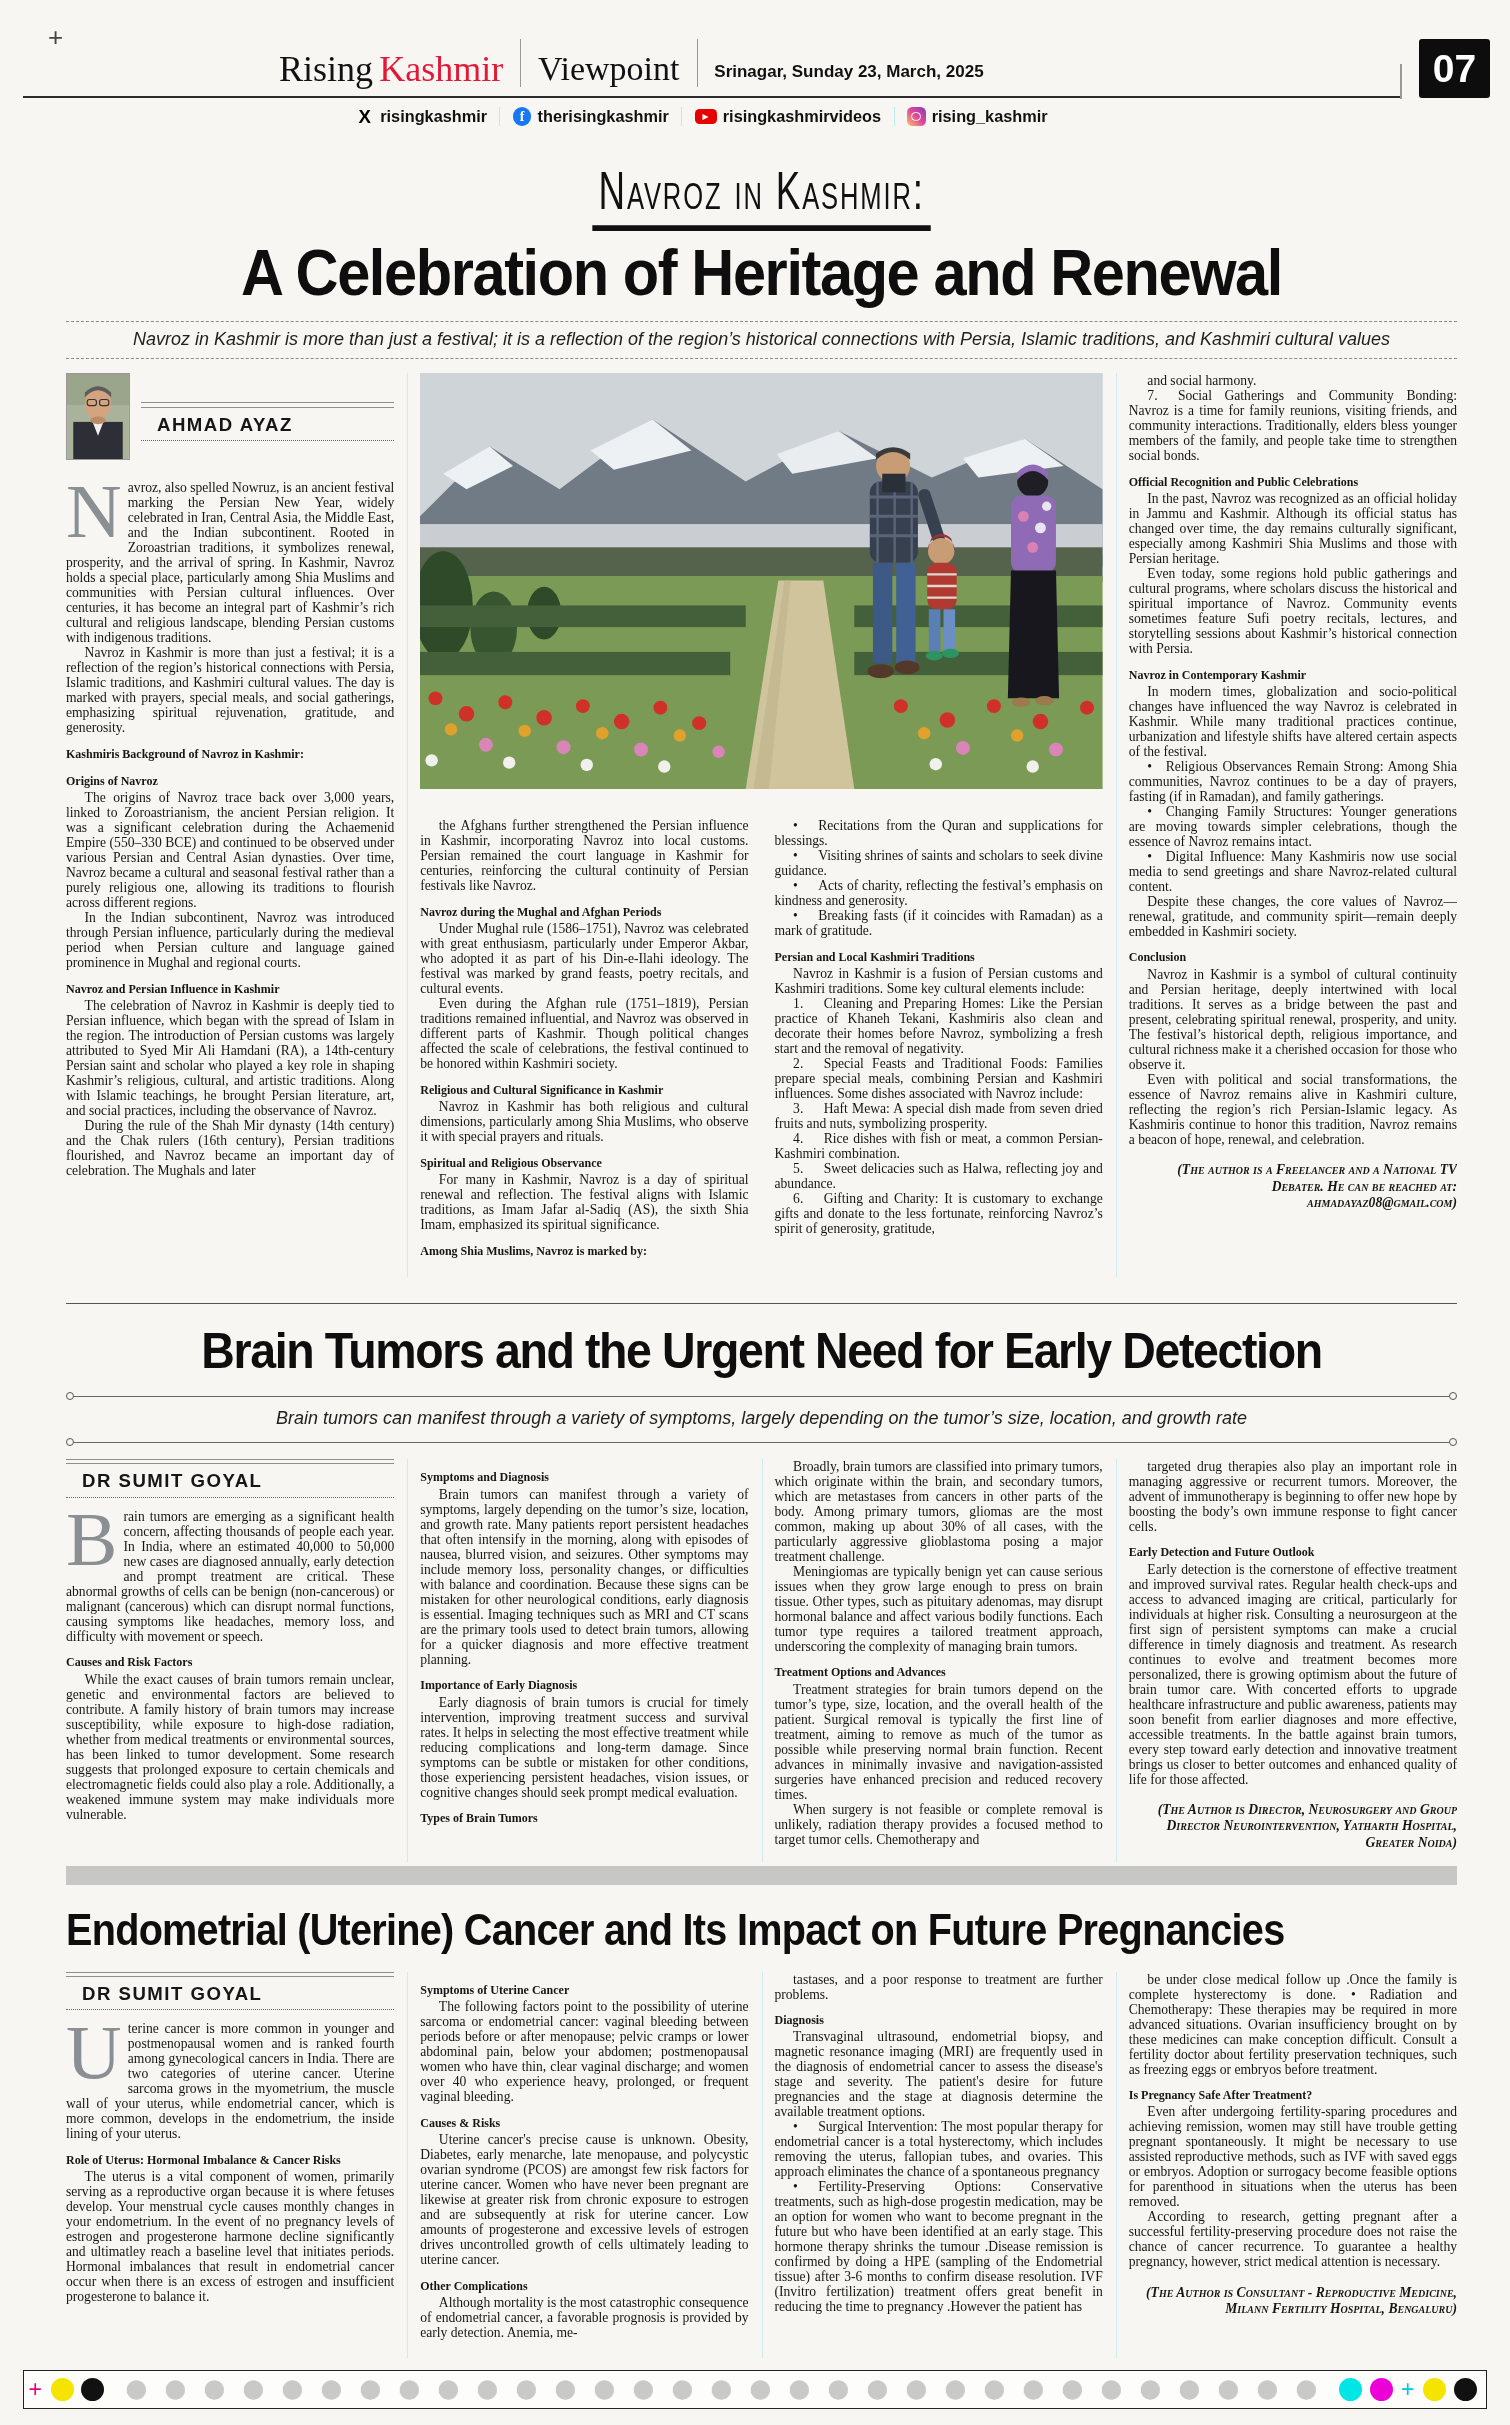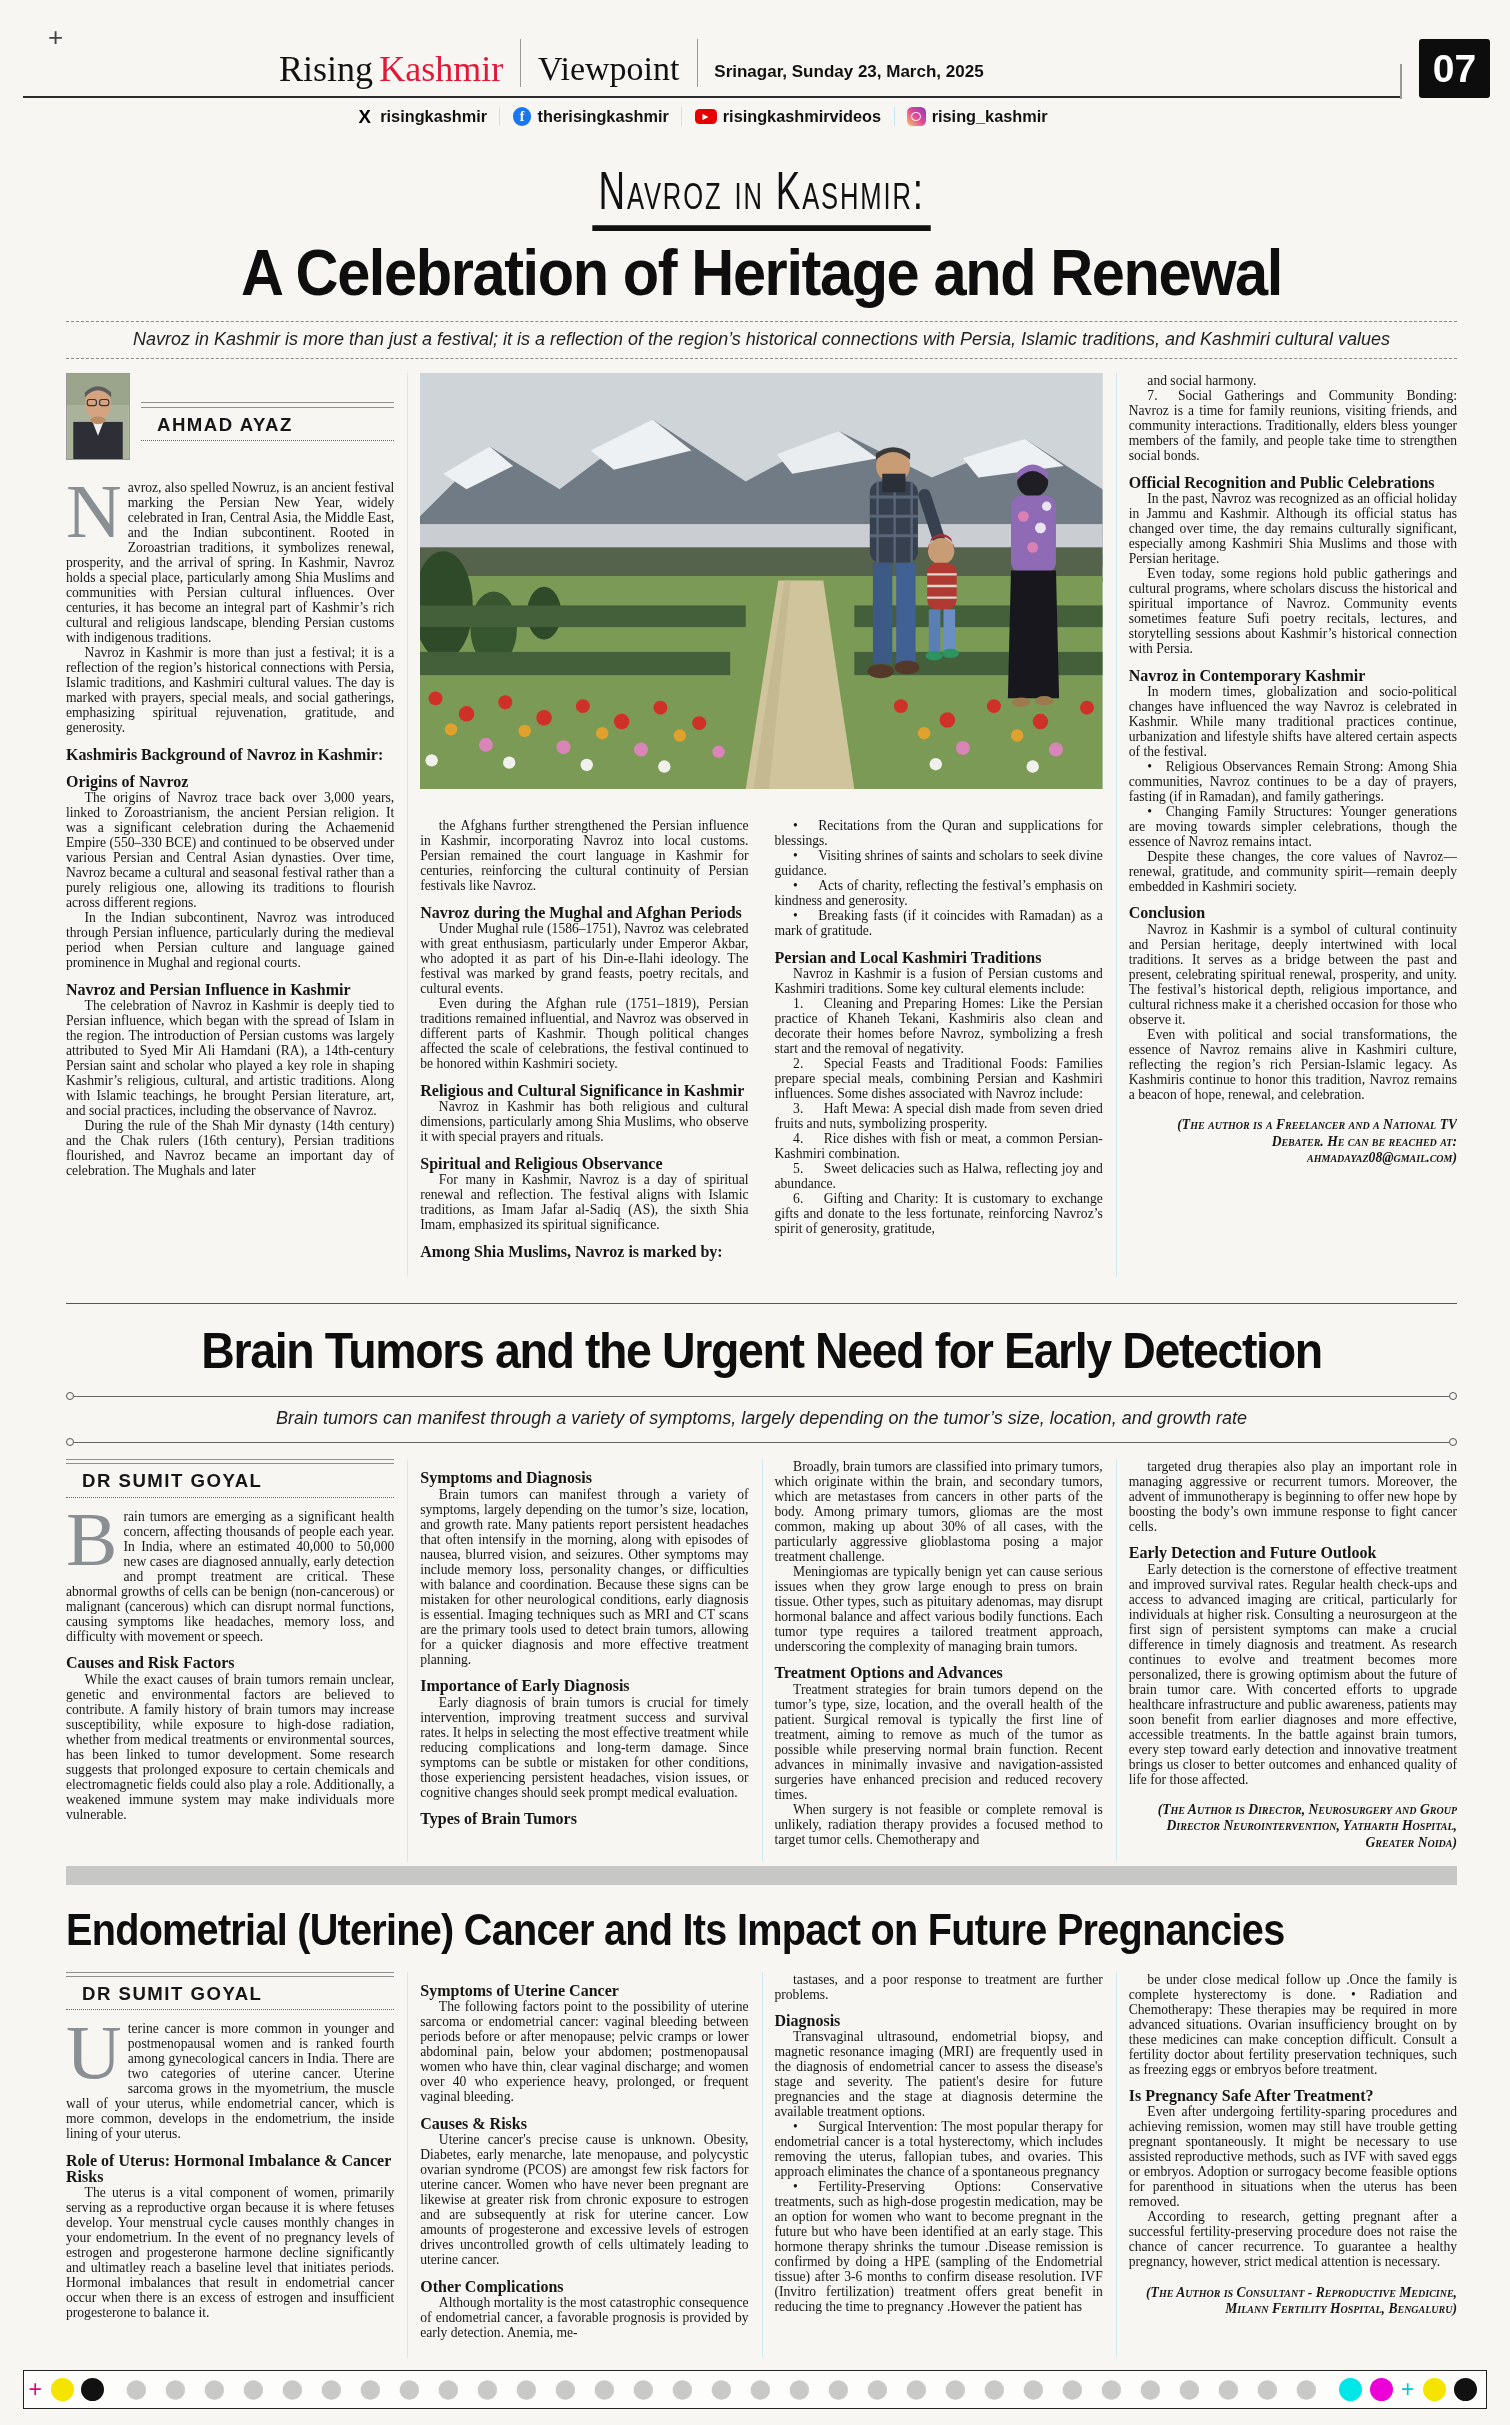--- a/index.html
+++ b/index.html
@@ -44,21 +44,21 @@
   .dotrule{display:flex;align-items:center;margin-top:12.4px;}
   .dotrule .line{flex:1;border-top:0.8px solid #666;}
   .dotrule .dt{width:6.2px;height:6.2px;border:0.8px solid #555;border-radius:50%;background:#f7f6f3;}
   .subtitle{margin:7.7px 0 0;text-align:center;font:italic 400 18px "Liberation Sans",sans-serif;color:#222;}
   .cols{display:grid;grid-template-columns:repeat(4,1fr);column-gap:26px;position:relative;overflow:hidden;}
   .vline{position:absolute;top:0;bottom:0;width:0.8px;background:#cfeaf0;}
   .v1{left:calc(25% - 7px);} .v2{left:calc(50% - 0px);} .v3{left:calc(75% + 7px);}
   .col{min-width:0;}
   .p{margin:0;text-align:justify;text-indent:18.6px;font-size:13.6px;line-height:15px;}
   .p.noind{text-indent:0;}
-  .h{margin:11.6px 0 0.8px;font-weight:700;font-size:16px;line-height:15.5px;text-align:left;text-indent:0;}
+  .h{margin:11.6px 0 0.8px;font-weight:700;font-size:12px;line-height:15.5px;text-align:left;text-indent:0;}
   .credit{margin:15.5px 0 0;text-align:right;font-variant:small-caps;font-style:italic;font-weight:600;
           font-size:13.6px;line-height:16.3px;}
   .cap{float:left;font-size:77px;line-height:59px;padding:1.5px 6.2px 0 0;color:#8a8f94;font-weight:500;}
   
   .author-card{margin-bottom:11px;}
   .author-card .dbl{height:3.1px;border-top:1.5px solid #8f8f8f;border-bottom:0.8px solid #8f8f8f;}
   .author-name{text-align:left;font:700 18.6px "Liberation Sans",sans-serif;letter-spacing:1.5px;padding:6.2px 0 4.6px;margin-left:16px;}
   .author-card .dots{border-bottom:1.5px dotted #666;}
   .with-photo{display:flex;gap:11px;align-items:flex-start;margin-bottom:20px;}
   .with-photo .meta{flex:1;padding-top:29.4px;}
@@ -301,20 +301,21 @@
       <div class="col a1col4">
           <p class="p">and social harmony.</p>
           <p class="p">7.   Social Gatherings and Community Bonding: Navroz is a time for family reunions, visiting friends, and community interactions. Traditionally, elders bless younger members of the family, and people take time to strengthen social bonds.</p>
           <p class="h">Official Recognition and Public Celebrations</p>
           <p class="p">In the past, Navroz was recognized as an official holiday in Jammu and Kashmir. Although its official status has changed over time, the day remains culturally significant, especially among Kashmiri Shia Muslims and those with Persian heritage.</p>
           <p class="p">Even today, some regions hold public gatherings and cultural programs, where scholars discuss the historical and spiritual importance of Navroz. Community events sometimes feature Sufi poetry recitals, lectures, and storytelling sessions about Kashmir’s historical connection with Persia.</p>
           <p class="h">Navroz in Contemporary Kashmir</p>
           <p class="p">In modern times, globalization and socio-political changes have influenced the way Navroz is celebrated in Kashmir. While many traditional practices continue, urbanization and lifestyle shifts have altered certain aspects of the festival.</p>
           <p class="p">•  Religious Observances Remain Strong: Among Shia communities, Navroz continues to be a day of prayers, fasting (if in Ramadan), and family gatherings.</p>
           <p class="p">•  Changing Family Structures: Younger generations are moving towards simpler celebrations, though the essence of Navroz remains intact.</p>
+          <p class="p">•  Digital Influence: Many Kashmiris now use social media to send greetings and share Navroz-related cultural content.</p>
           <p class="p">Despite these changes, the core values of Navroz—renewal, gratitude, and community spirit—remain deeply embedded in Kashmiri society.</p>
           <p class="h">Conclusion</p>
           <p class="p">Navroz in Kashmir is a symbol of cultural continuity and Persian heritage, deeply intertwined with local traditions. It serves as a bridge between the past and present, celebrating spiritual renewal, prosperity, and unity. The festival’s historical depth, religious importance, and cultural richness make it a cherished occasion for those who observe it.</p>
           <p class="p">Even with political and social transformations, the essence of Navroz remains alive in Kashmiri culture, reflecting the region’s rich Persian-Islamic legacy. As Kashmiris continue to honor this tradition, Navroz remains a beacon of hope, renewal, and celebration.</p>
           <p class="credit">(The author is a Freelancer and a National TV Debater. He can be reached at: ahmadayaz08@gmail.com)</p>
         </div>
     </div>
   </section>
 
   <div class="secrule" style="top:1303px;"></div>

